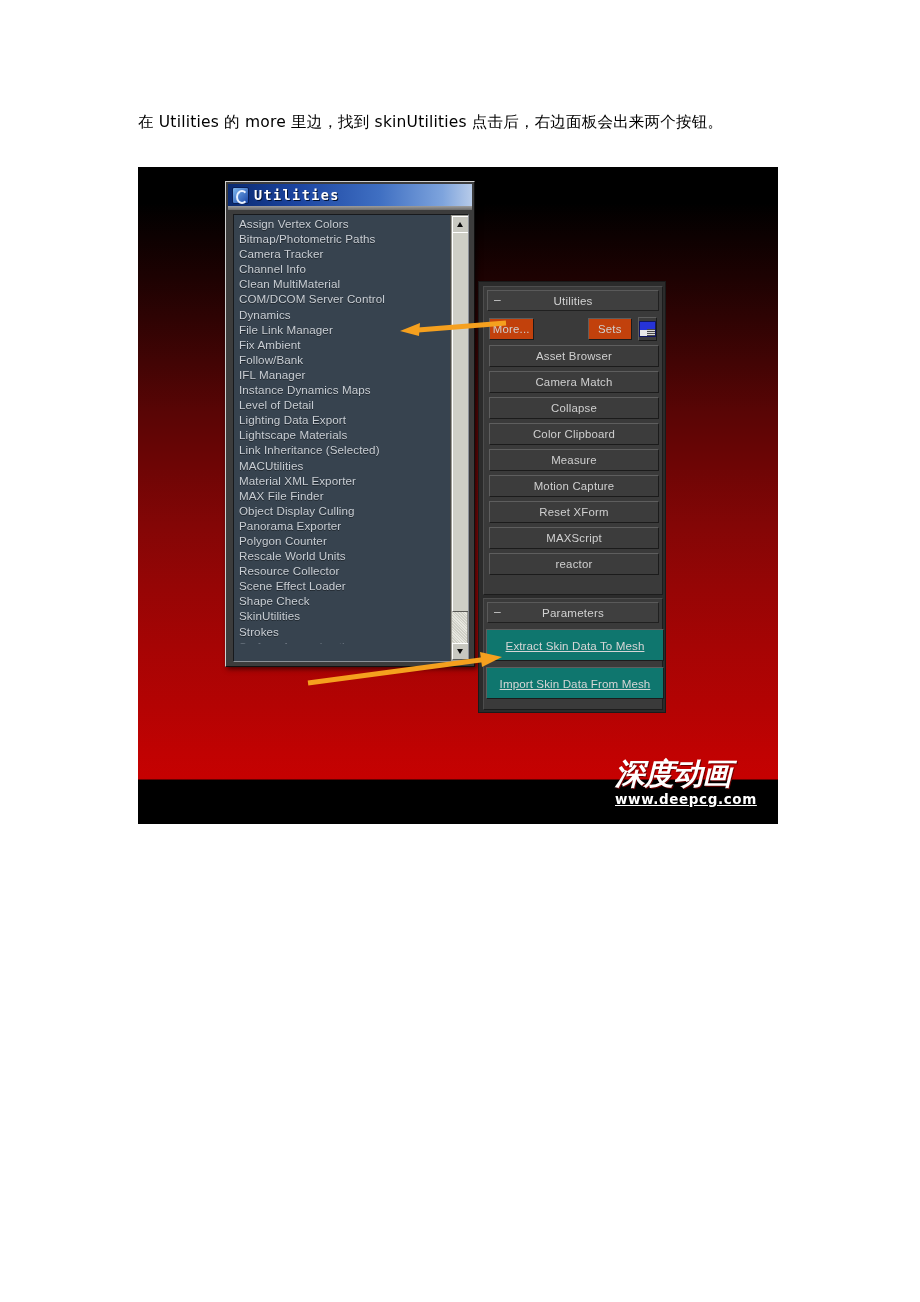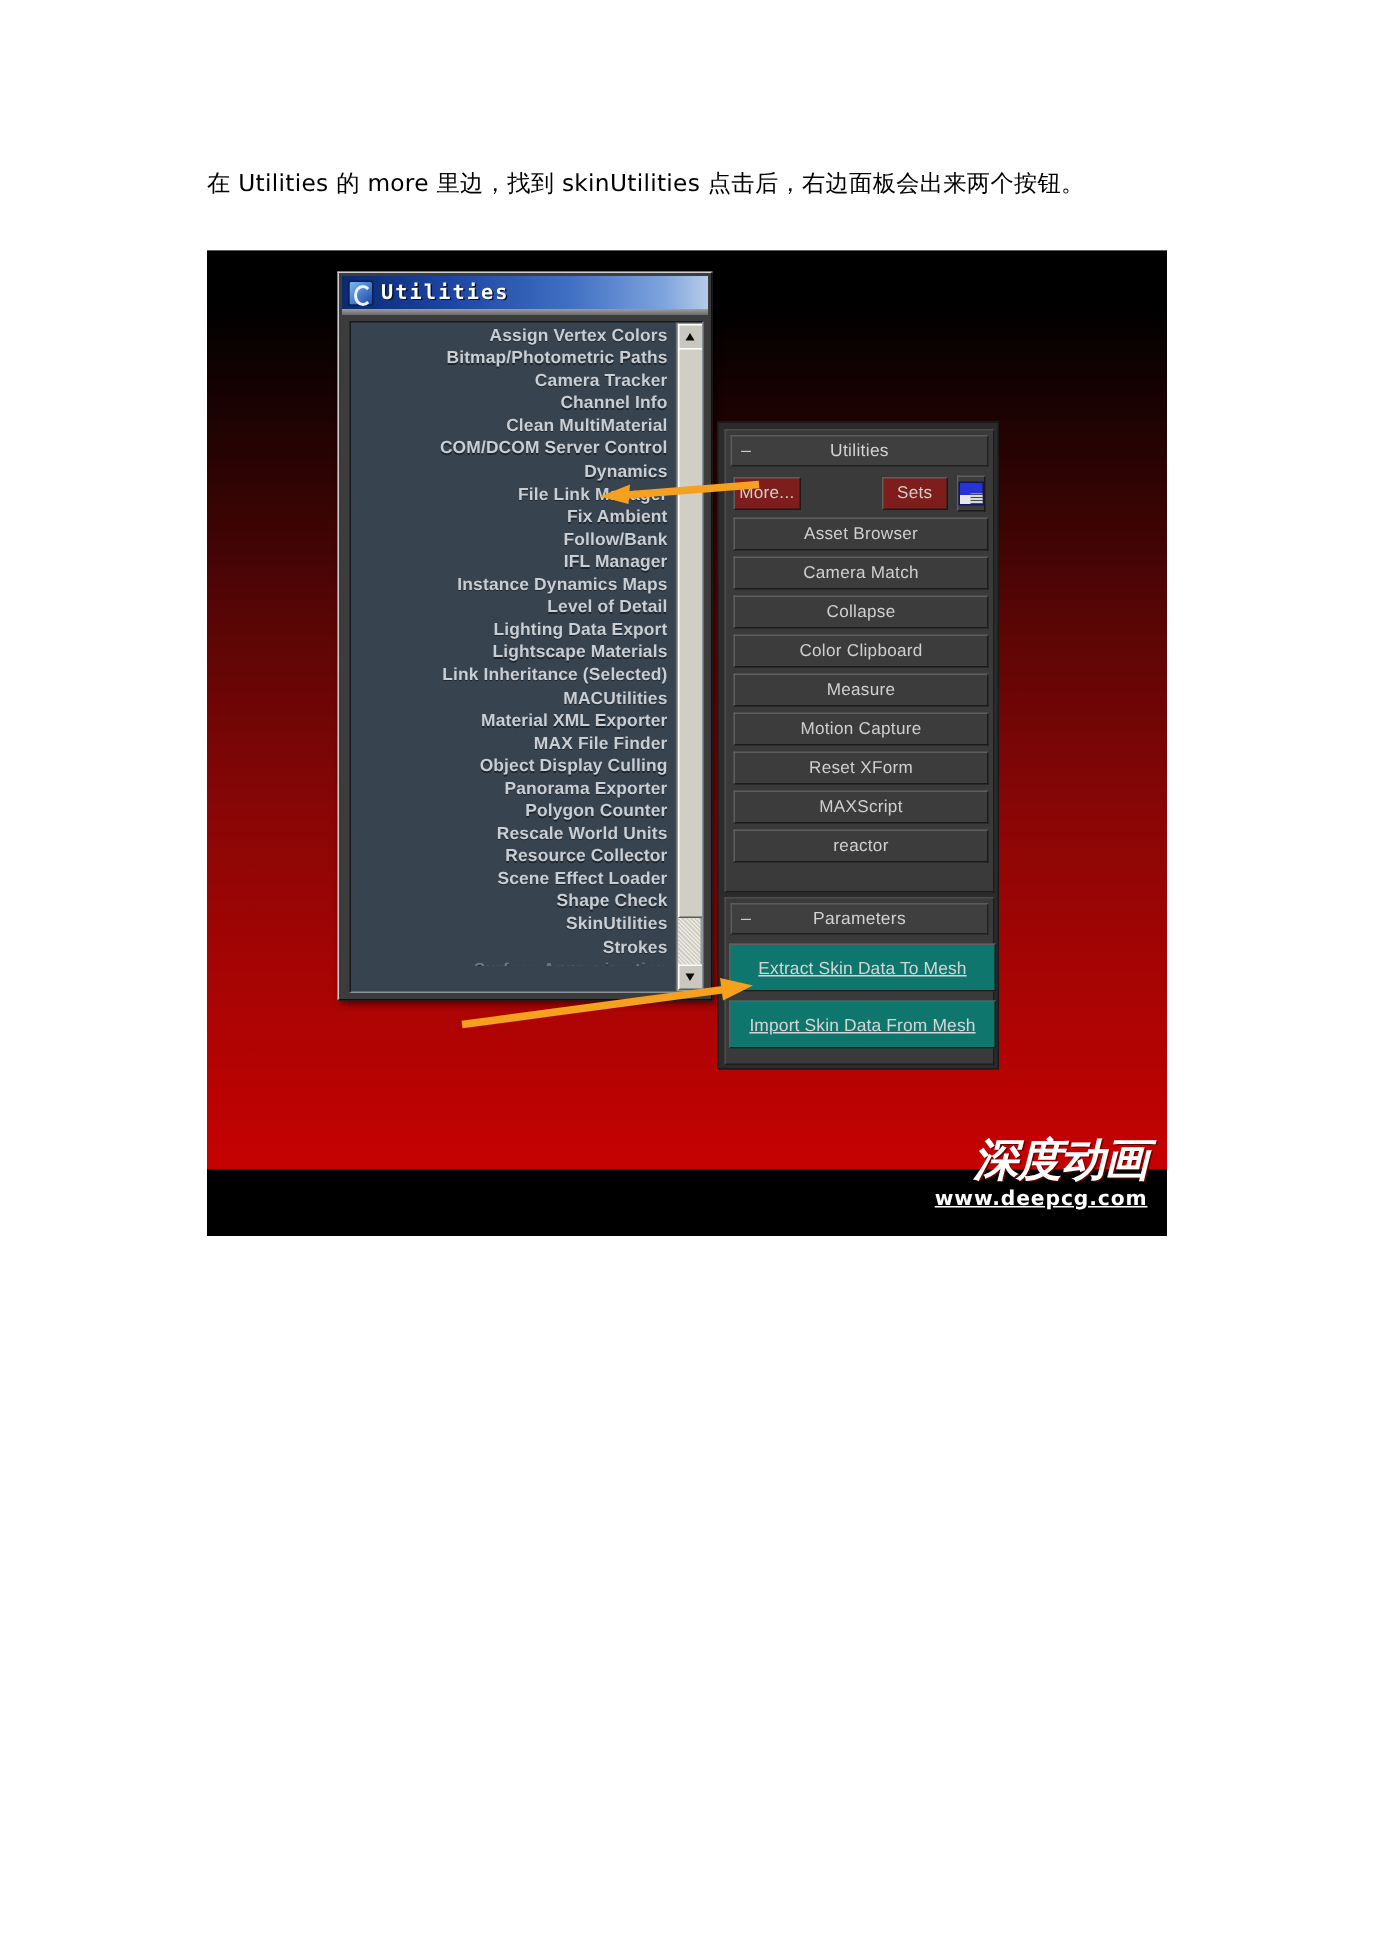--- a/index.html
+++ b/index.html
@@ -13,21 +13,21 @@
   .doc-para{
     position:absolute;left:138px;top:110px;width:658px;
     font-family:"DejaVu Sans",sans-serif;
     font-size:15.5px;line-height:25px;color:#000;
     letter-spacing:.2px;
   }
 
   
   .shot{
     position:absolute;left:138px;top:167px;width:640px;height:657px;
-    overflow:hidden;background:#000;text-align:right;
+    overflow:hidden;background:#000;
   }
   .shot-bg{
     position:absolute;left:0;top:0;width:640px;height:657px;
     background:linear-gradient(to bottom,
       #000000 0px,
       #000000 36px,
       #0d0101 70px,
       #1d0202 110px,
       #2e0303 150px,
       #420404 195px,
@@ -77,21 +77,21 @@
 
   
   .listbox{
     position:absolute;left:7px;top:32px;width:234px;height:446px;
     background:#37434f;
     border-top:1px solid #17191c;border-left:1px solid #17191c;
     border-right:1px solid #8d9198;border-bottom:1px solid #8d9198;
     overflow:hidden;
   }
   .list-items{
-    position:absolute;left:0;top:0;width:206px;padding:1px 0 0 5px;font-weight:bold;
+    position:absolute;left:0;top:0;width:206px;padding:1px 0 0 5px;
   }
   .list-item{
     font-family:"Liberation Sans",sans-serif;
     font-size:11.6px;line-height:15.1px;color:#c9ced4;
     white-space:nowrap;letter-spacing:.1px;
     text-shadow:0 1px 0 rgba(0,0,0,.45);
   }
   .list-item.partial{
     color:#6c7681;overflow:hidden;height:5px;line-height:15.1px;
   }
@@ -153,21 +153,21 @@
     color:#c8c8c8;line-height:12px;
   }
   .rollout-title{
     font-family:"Liberation Sans",sans-serif;
     font-size:11.6px;color:#d2d2d2;letter-spacing:.2px;
   }
   .btn-row{
     display:flex;align-items:center;gap:6px;margin:6px 5px 2px 5px;
   }
   .mbtn{
-    background:#7f1d1d;
+    background:#c2410c;
     border-top:1px solid #5e5e5e;border-left:1px solid #5e5e5e;
     border-right:1px solid #1b1b1b;border-bottom:1px solid #1b1b1b;
     font-family:"Liberation Sans",sans-serif;font-size:11.4px;color:#d0d0d0;
     display:flex;align-items:center;justify-content:center;
     height:20px;letter-spacing:.2px;
   }
   .mbtn.more{width:62px;}
   .mbtn.sets{width:62px;margin-left:48px;}
   .icon-btn{
     width:22px;height:22px;background:#3c3c3c;

